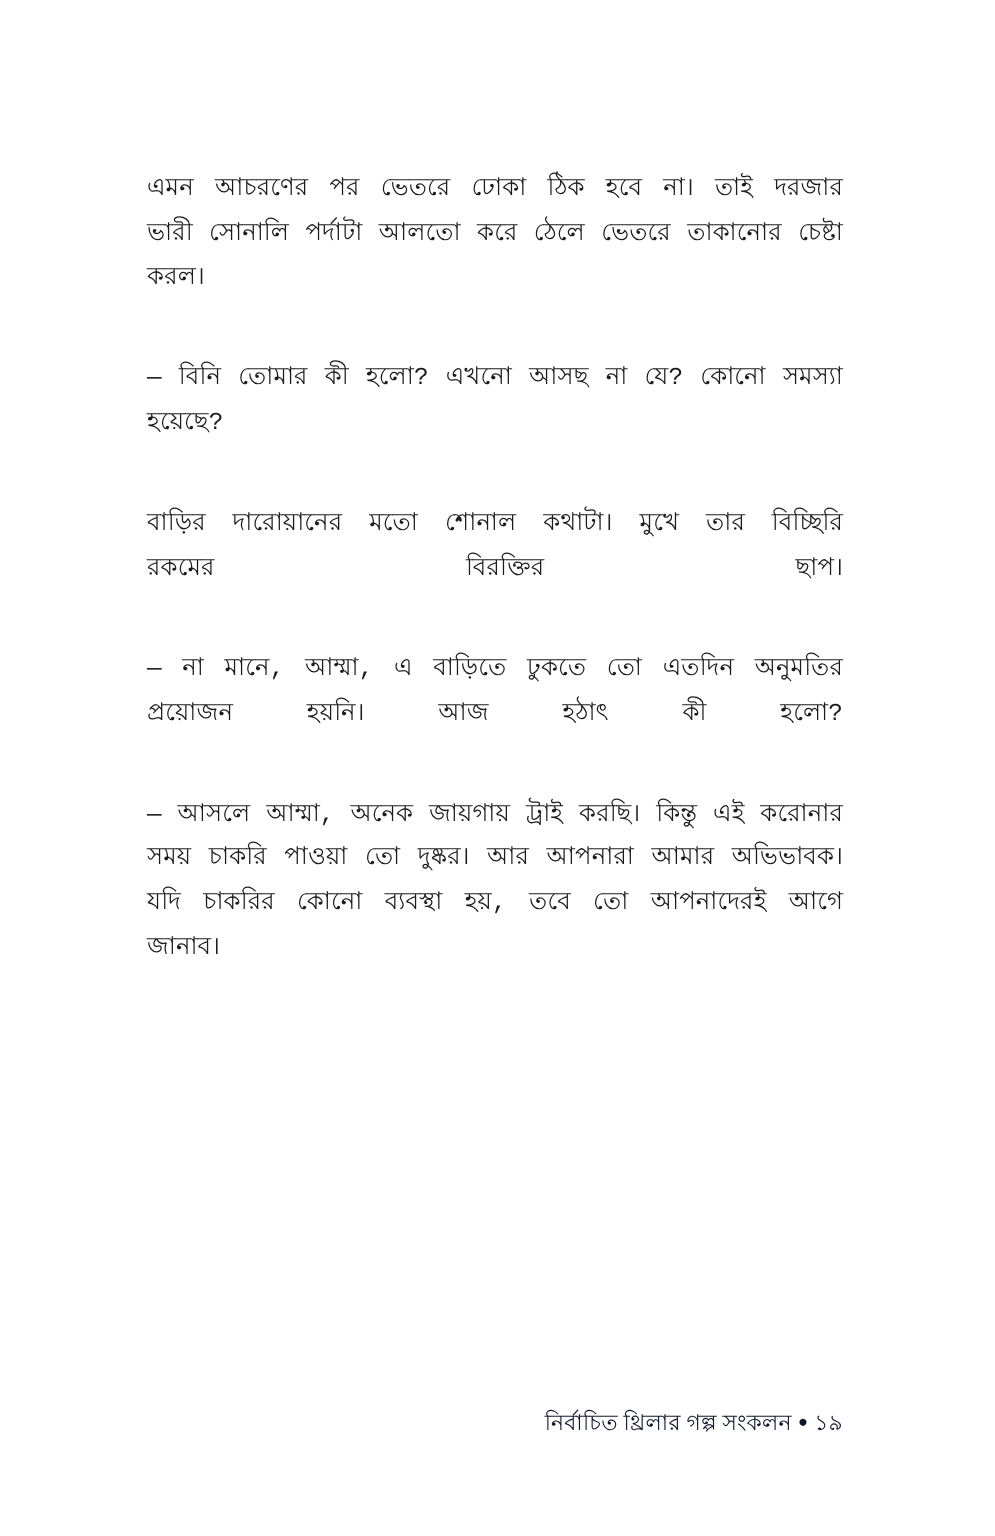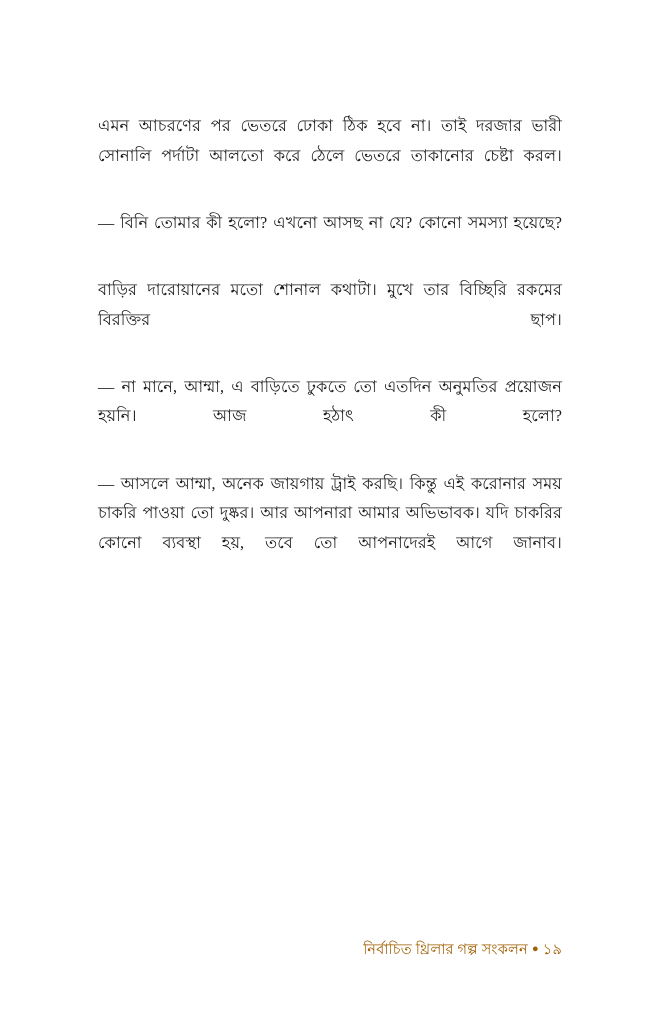--- a/index.html
+++ b/index.html
@@ -21,21 +21,21 @@
   .text-column {
     position: absolute;
     left: 98px;
     top: 112px;
     width: 464px;
   }
 
   .para {
     margin: 0 0 0 0;
     padding: 0;
-    font-family: Liberation Serif, serif;
+    font-family: Liberation Mono, monospace;
     font-size: 16.2px;
     line-height: 29.6px;
     color: #1b1b1b;
     text-align: justify;
     text-justify: inter-word;
     letter-spacing: 0.1px;
     word-spacing: 0.4px;
     -webkit-font-smoothing: antialiased;
   }
 
@@ -53,21 +53,21 @@
 
   .footer {
     position: absolute;
     left: 98px;
     top: 938px;
     width: 464px;
     text-align: right;
     font-family: "Liberation Serif", "DejaVu Serif", serif;
     font-size: 14.5px;
     line-height: 20px;
-    color: #a16207;
+    color: #0f172a;
     letter-spacing: 0.2px;
     white-space: nowrap;
   }
 
   .footer .sep {
     display: inline-block;
     padding: 0 4px;
     font-size: 11px;
     vertical-align: 2px;
   }

